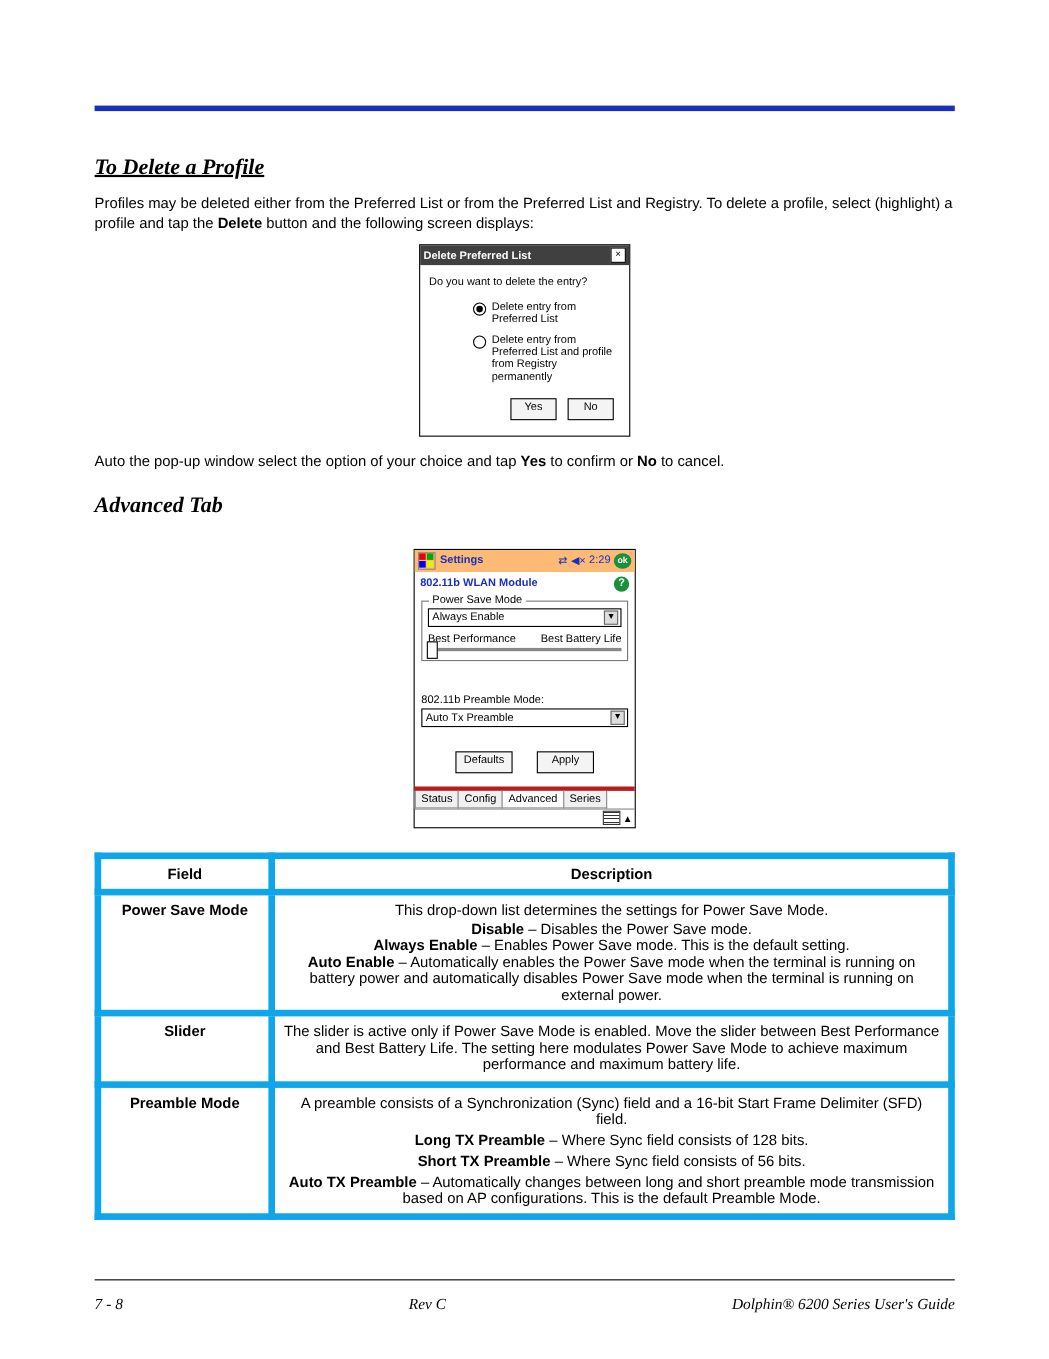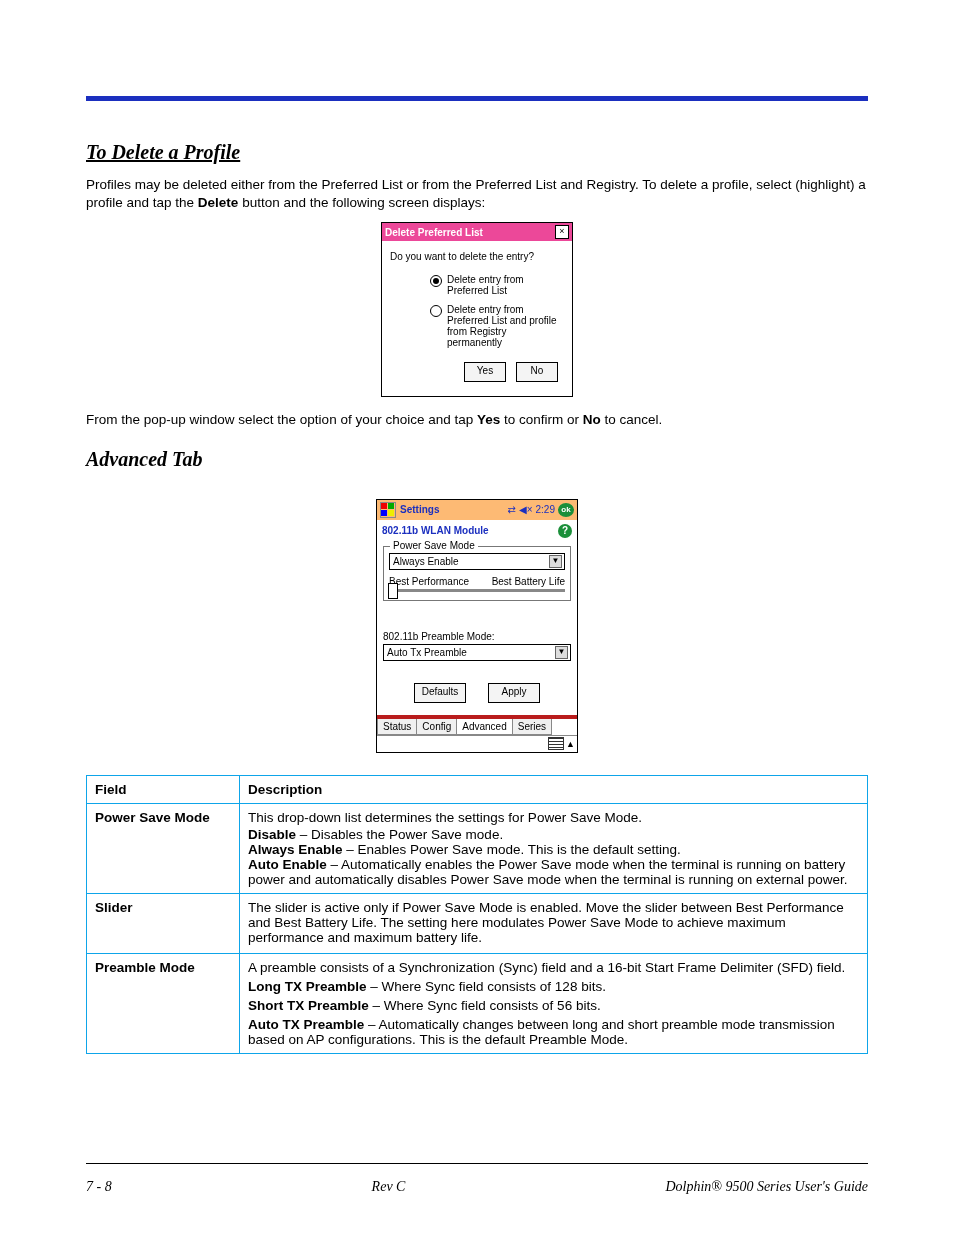--- a/index.html
+++ b/index.html
@@ -44,21 +44,21 @@
   .dlg {
     display: inline-block;
     width: 190px;
     border: 1px solid #000;
     background: #fff;
     text-align: left;
     font-size: 10px;
     font-family: Tahoma, Arial, sans-serif;
   }
   .dlg-title {
-    background: #ec4899;
+    background: #404040;
     color: #fff;
     padding: 2px 3px;
     display: flex;
     justify-content: space-between;
     align-items: center;
     font-weight: bold;
   }
   .dlg-title .close {
     width: 12px; height: 12px;
     background: #fff;
@@ -278,24 +278,24 @@
     font-size: 9px;
   }
   
   .desc-table {
     border-collapse: collapse;
     width: 100%;
     margin-top: 22px;
     font-size: 13.5px;
   }
   .desc-table th, .desc-table td {
-    border: 1px solid #0ea5e9;
+    border: 6px solid #0ea5e9;
     padding: 6px 8px;
     vertical-align: top;
-    text-align: left;
+    text-align: center;
   }
   .desc-table th {
     font-weight: bold;
   }
   .desc-table td .lead { margin-bottom: 2px; }
   .desc-table td .item { margin-top: 4px; }
   .col-field { width: 136px; }
   hr.footer-rule {
     border: none;
     border-top: 1px solid #000;
@@ -346,21 +346,21 @@
         </div>
         <div class="dlg-buttons">
           <div class="wbtn">Yes</div>
           <div class="wbtn">No</div>
         </div>
       </div>
     </div>
   </div>
 
   <p class="body-text">
-    <span>From the pop-up window select the option of your choice and tap </span><span class="bold">Yes</span><span> to confirm or </span><span class="bold">No</span><span> to cancel.</span>
+    <span>Auto the pop-up window select the option of your choice and tap </span><span class="bold">Yes</span><span> to confirm or </span><span class="bold">No</span><span> to cancel.</span>
   </p>
 
   <div class="sec-title" style="margin-top:18px">Advanced Tab</div>
 
   <div class="fig-center" style="margin-top:28px">
     <div class="adv">
       <div class="adv-title">
         <span class="win-flag"></span>
         <span class="ttl">Settings</span>
         <span class="status-icons">
@@ -444,15 +444,15 @@
         <div class="item"><span class="bold">Auto TX Preamble</span><span> – Automatically changes between long and short preamble mode transmission based on AP configurations. This is the default Preamble Mode.</span></div>
       </td>
     </tr>
   </tbody>
     </table>
 
   <hr class="footer-rule">
   <div class="footer">
     <span>7 - 8</span>
     <span>Rev C</span>
-    <span>Dolphin® 9500 Series User's Guide</span>
+    <span>Dolphin® 6200 Series User's Guide</span>
   </div>
 </div>
 
 </body></html>

